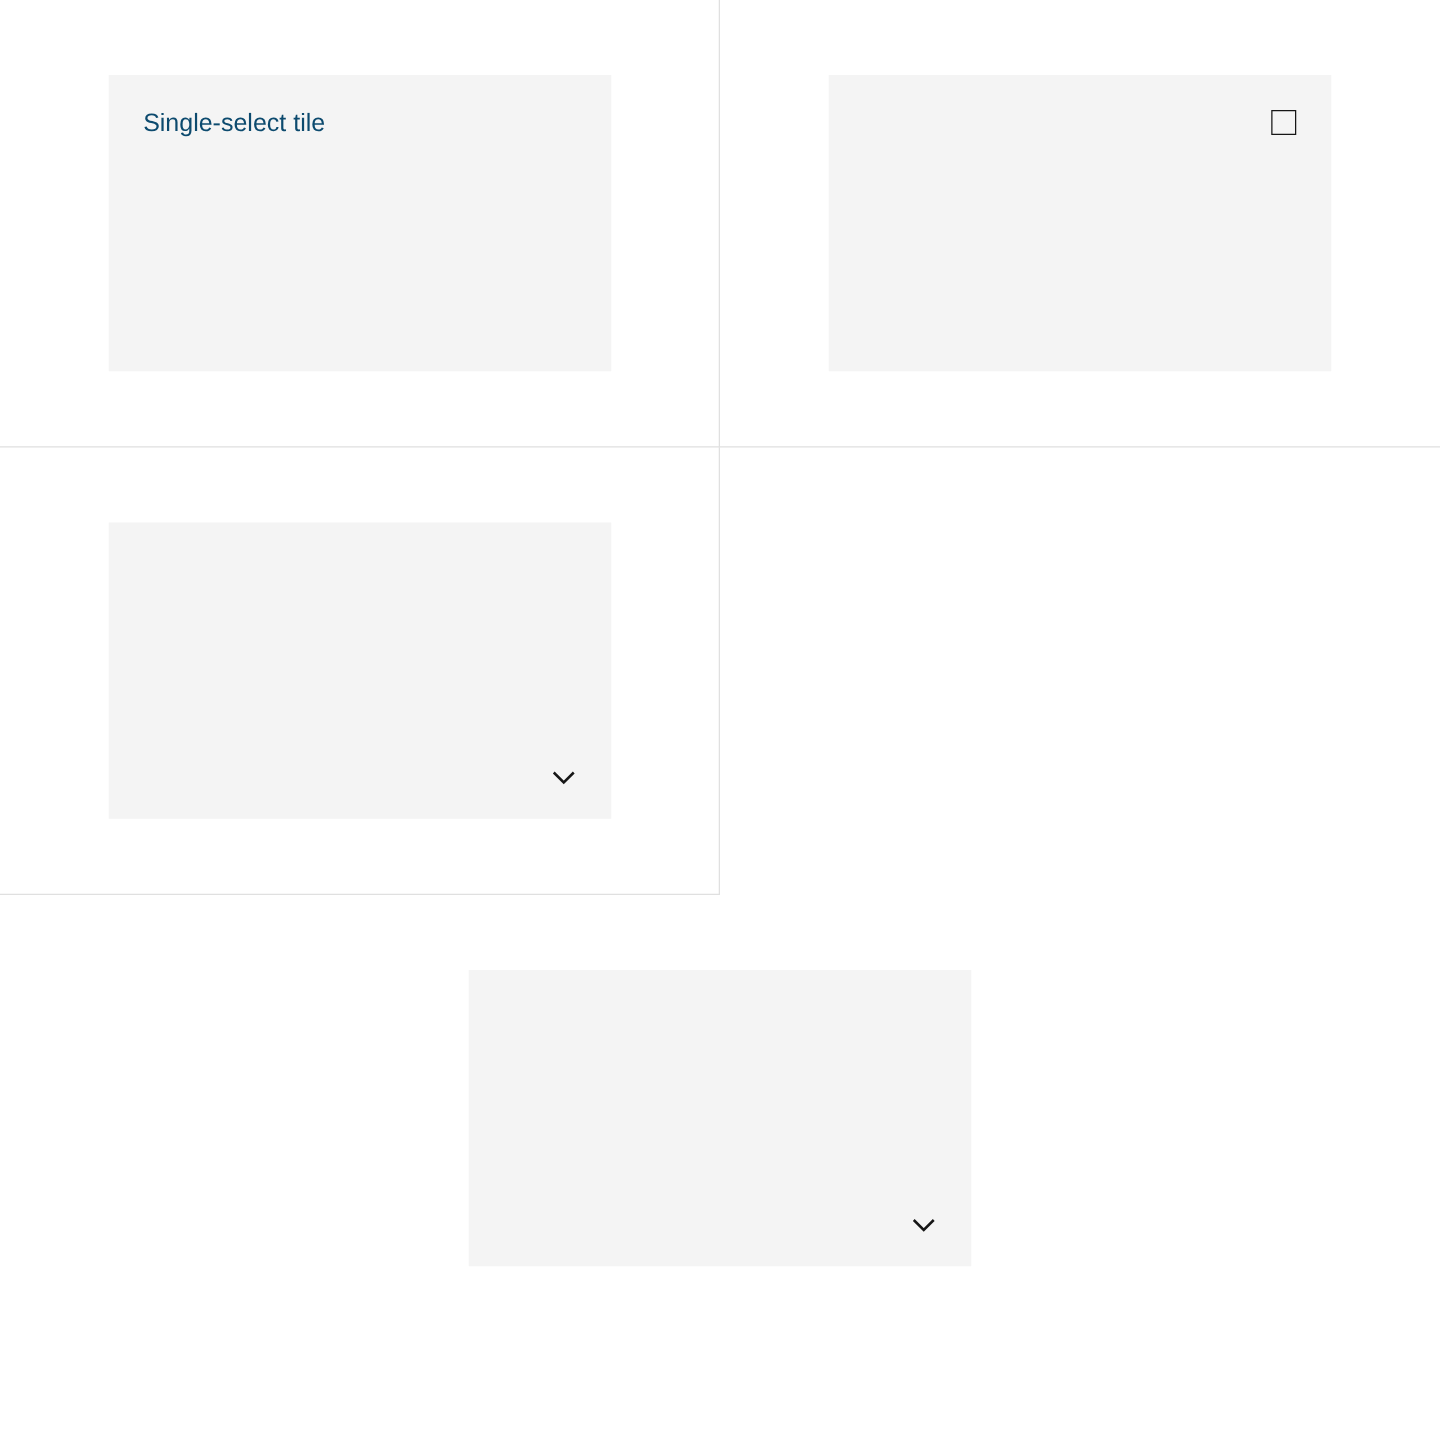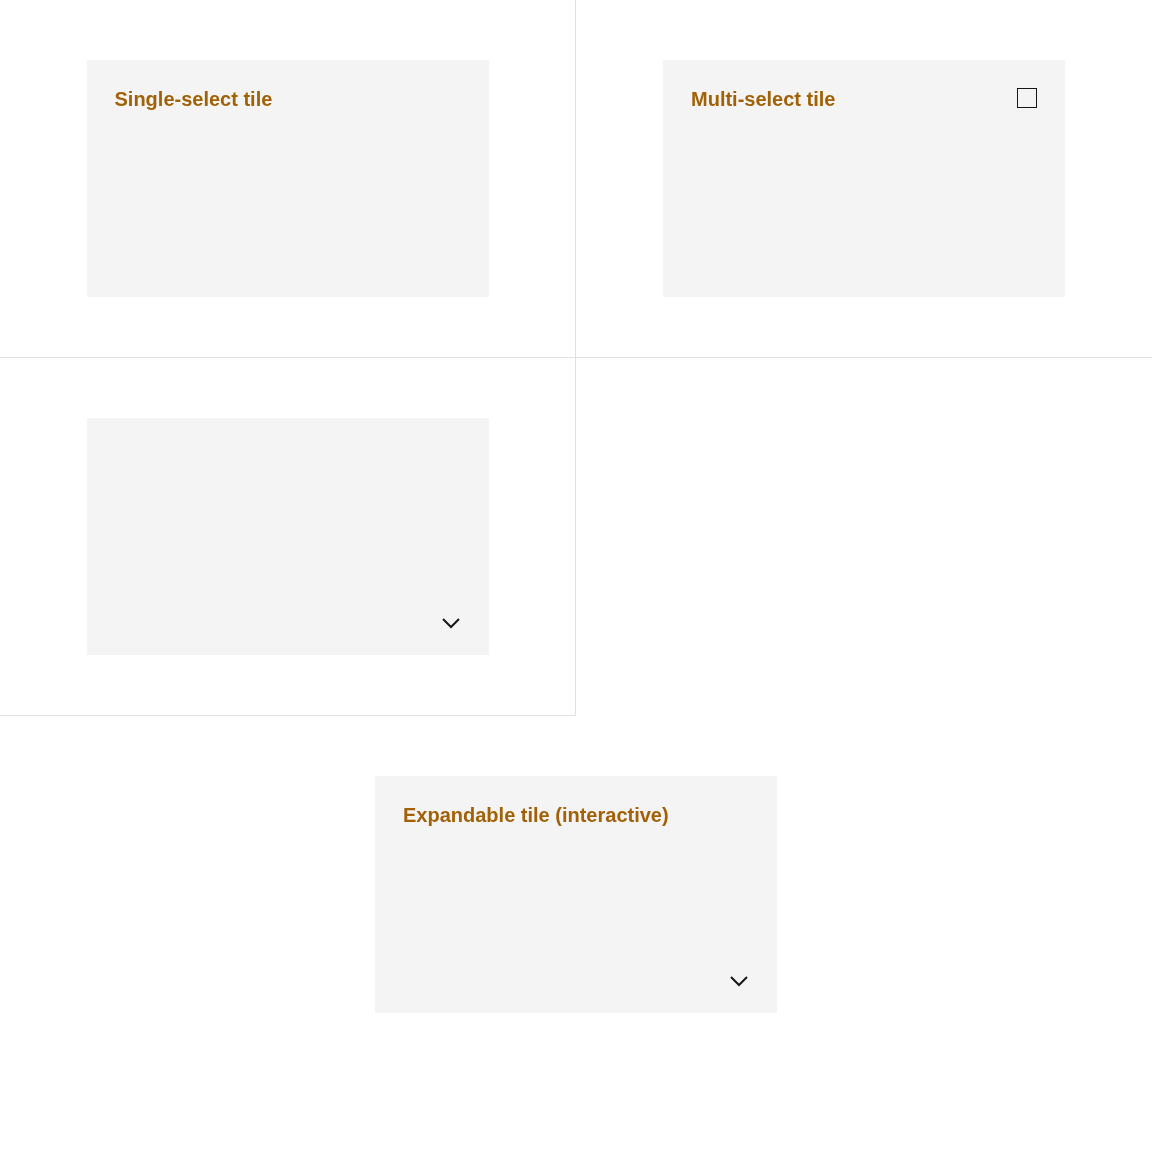--- a/index.html
+++ b/index.html
@@ -35,22 +35,22 @@
   }
   .tile {
     background: #f4f4f4;
     width: 402px;
     height: 237px;
     position: relative;
     padding: 28px 28px;
   }
   .tile-label {
     font-size: 20px;
-    font-weight: 700;
-    color: #a16207;
+    font-weight: 400;
+    color: #0c4a6e;
     letter-spacing: 0;
   }
   .checkbox {
     position: absolute;
     top: 28px;
     right: 28px;
     width: 20px;
     height: 20px;
     border: 1.5px solid #161616;
     background: transparent;
@@ -78,38 +78,36 @@
 <div class="grid-top">
   <div class="cell">
     <div class="tile">
       <div class="tile-label">Single-select tile</div>
     </div>
   </div>
 
 
   <div class="cell">
     <div class="tile">
-      <div class="tile-label">Multi-select tile</div>
       <span class="checkbox"></span>
     </div>
   </div>
 
   <div class="cell">
     <div class="tile">
       <span class="chevron-icon">
         <svg viewBox="0 0 20 12" fill="none" stroke="currentColor" stroke-width="2">
           <polyline points="2,2 10,10 18,2"></polyline>
         </svg>
       </span>
     </div>
   </div>
 </div>
 
 <div class="centered-row">
   <div class="tile">
-    <div class="tile-label">Expandable tile (interactive)</div>
     <span class="chevron-icon">
       <svg viewBox="0 0 20 12" fill="none" stroke="currentColor" stroke-width="2">
         <polyline points="2,2 10,10 18,2"></polyline>
       </svg>
     </span>
   </div>
 </div>
 
 </body></html>

